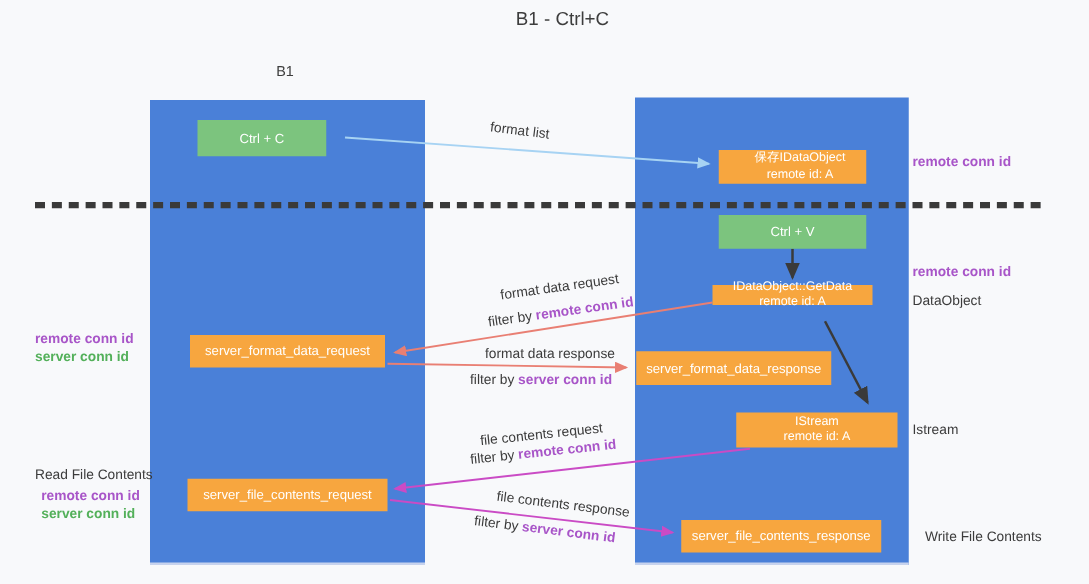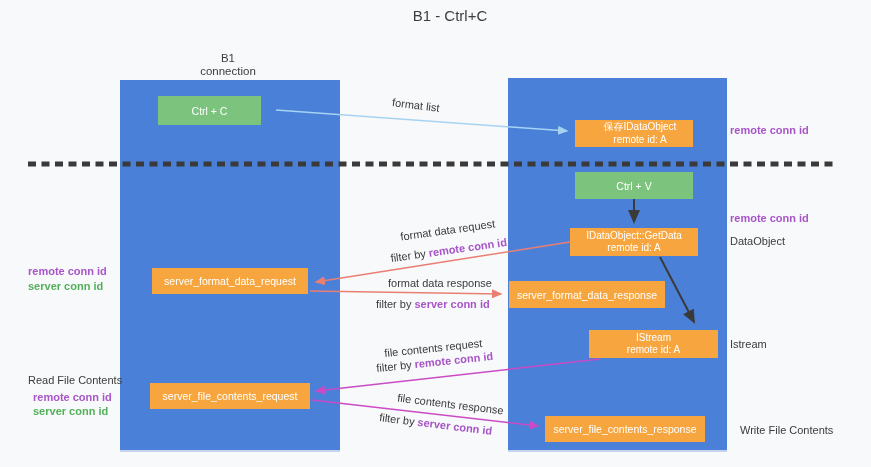--- a/index.html
+++ b/index.html
@@ -45,21 +45,20 @@
 <body>
 
 <div id="canvas">
 
   <div class="title">
     <div>B1 - Ctrl+C</div>
   </div>
 
   <div class="lane-header" style="left:158px;top:52px;width:140px;">
     <div>B1</div>
-    <div>connection</div>
   </div>
 
   <div class="lane" style="left:120px;width:220px;"></div>
   <div class="lane" style="left:508px;width:219px;top:78px;height:374px;"></div>
 
   <svg id="arrows">
     <defs>
       <marker id="m-blue" markerWidth="8" markerHeight="8" refX="6" refY="3" orient="auto">
         <path class="mf-blue" d="M0,0 L7,3 L0,6 z"></path>
       </marker>
@@ -85,21 +84,21 @@
 
   <div class="node green single" style="left:158px;top:96px;width:103px;height:29px;">Ctrl + C</div>
 
   <div class="node orange" style="left:575px;top:120px;width:118px;height:27px;padding-left:12px;">
     <div class="l1">保存IDataObject</div>
     <div class="l2">remote id: A</div>
   </div>
 
   <div class="node green single" style="left:575px;top:172px;width:118px;height:27px;">Ctrl + V</div>
 
-  <div class="node orange" style="left:570px;top:228px;width:128px;height:28px;">
+  <div class="node orange" style="left:570px;top:228px;width:128px;height:16px;">
     <div class="l1">IDataObject::GetData</div>
     <div class="l2">remote id: A</div>
   </div>
 
   <div class="node orange single" style="left:509px;top:281px;width:156px;height:27px;">server_format_data_response</div>
 
   <div class="node orange single" style="left:152px;top:268px;width:156px;height:26px;">server_format_data_request</div>
 
   <div class="node orange" style="left:589px;top:330px;width:129px;height:28px;">
     <div class="l1">IStream</div>

